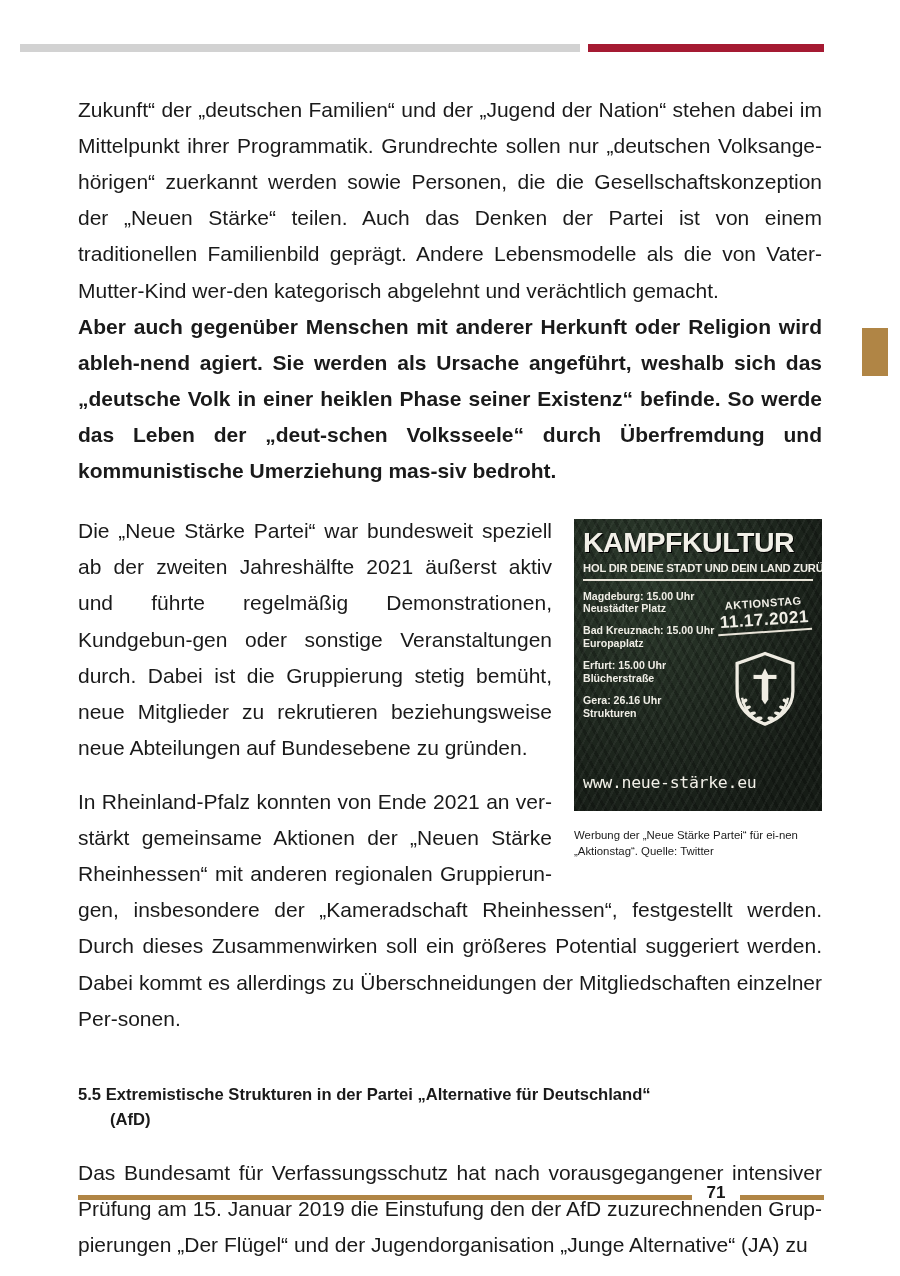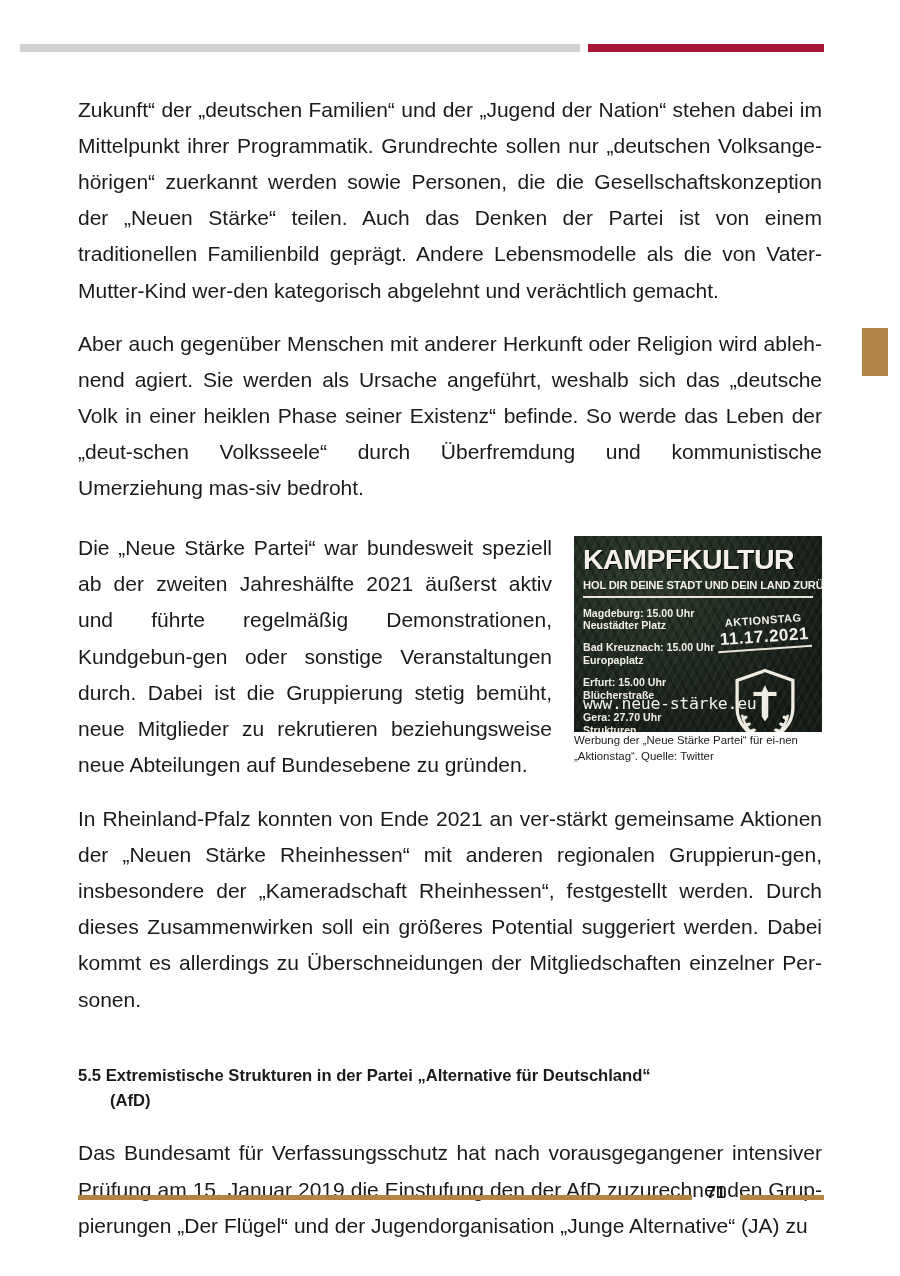--- a/index.html
+++ b/index.html
@@ -59,35 +59,35 @@
     width: 744px;
   }
 
   .para {
     font-size: 21px;
     line-height: 1.72;
     text-align: justify;
     margin: 0 0 0 0;
     hyphens: none;
   }
-  .para + .para { margin-top: 17px; }
+  .para + .para { margin-top: 0; font-weight: bold; }
 
   .spacer-lg { height: 24px; }
   .spacer-md { height: 18px; }
 
   
   .figure {
     float: right;
     width: 248px;
     margin: 6px 0 6px 22px;
   }
   .poster {
     position: relative;
     width: 248px;
-    height: 196px;
+    height: 292px;
     background: #b91c1c;
     overflow: hidden;
     font-family: "Liberation Sans", sans-serif;
   }
   .poster::before {
     content: "";
     position: absolute;
     inset: 0;
     background:
       repeating-linear-gradient(118deg, rgba(255,255,255,0.045) 0 2px, rgba(0,0,0,0) 2px 7px),
@@ -165,21 +165,21 @@
     bottom: 19px;
     color: #f2f0e8;
     font-family: "DejaVu Sans Mono", monospace;
     font-weight: normal;
     font-size: 16.5px;
     letter-spacing: -0.3px;
     text-align: left;
     white-space: nowrap;
   }
   .caption {
-    margin-top: 0;
+    margin-top: 16px;
     font-size: 11.4px;
     line-height: 1.42;
     color: #1a1a1a;
     text-align: left;
   }
 
   
   .heading {
     font-size: 16.6px;
     font-weight: bold;
@@ -259,21 +259,21 @@
             </div>
             <div class="entry">
               <div>Bad Kreuznach: 15.00 Uhr</div>
               <div>Europaplatz</div>
             </div>
             <div class="entry">
               <div>Erfurt: 15.00 Uhr</div>
               <div>Blücherstraße</div>
             </div>
             <div class="entry">
-              <div>Gera: 27.70 Uhr</div>
+              <div>Gera: 26.16 Uhr</div>
               <div>Strukturen</div>
             </div>
           </div>
 
           <div class="poster-badge">
             <div class="b1">AKTIONSTAG</div>
             <div class="b2">11.17.2021</div>
           </div>
 
           <div class="poster-emblem">

